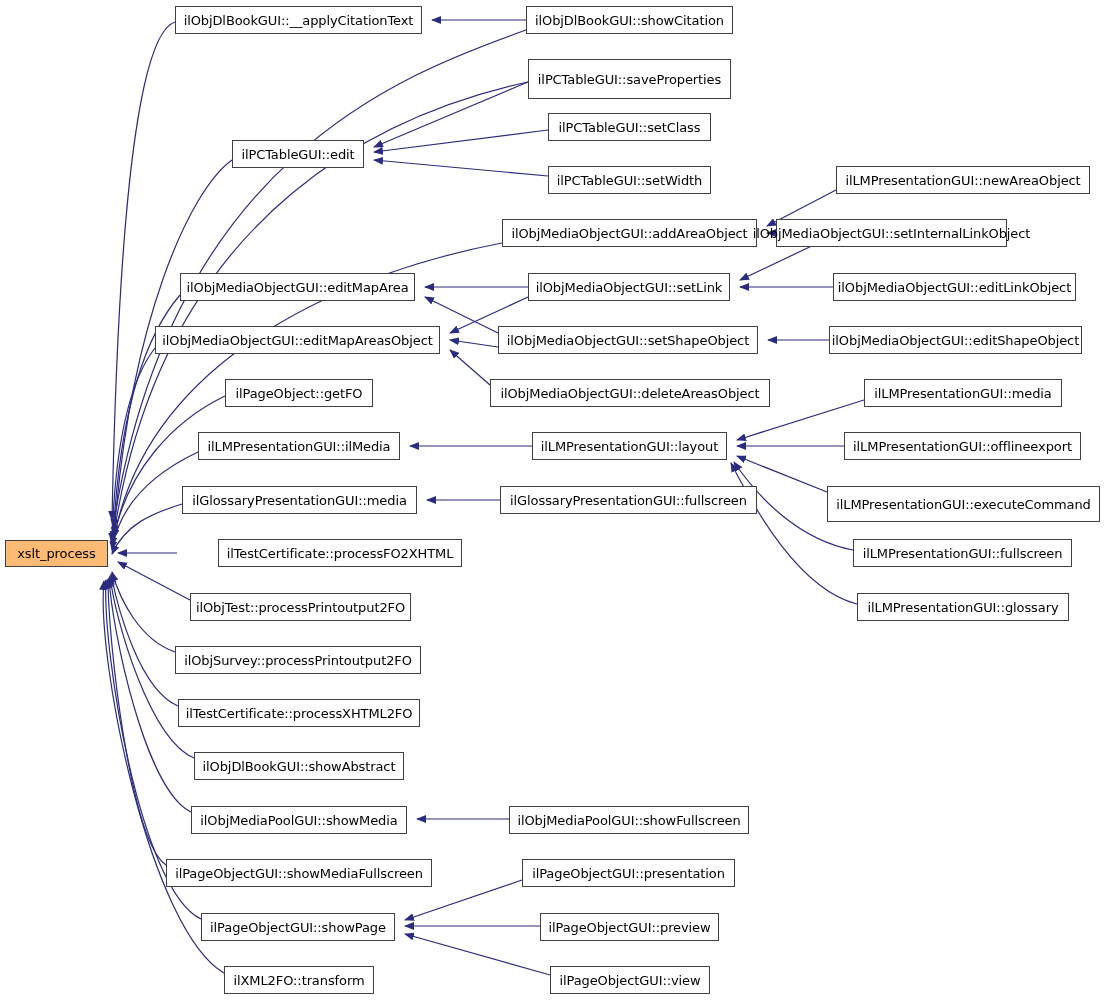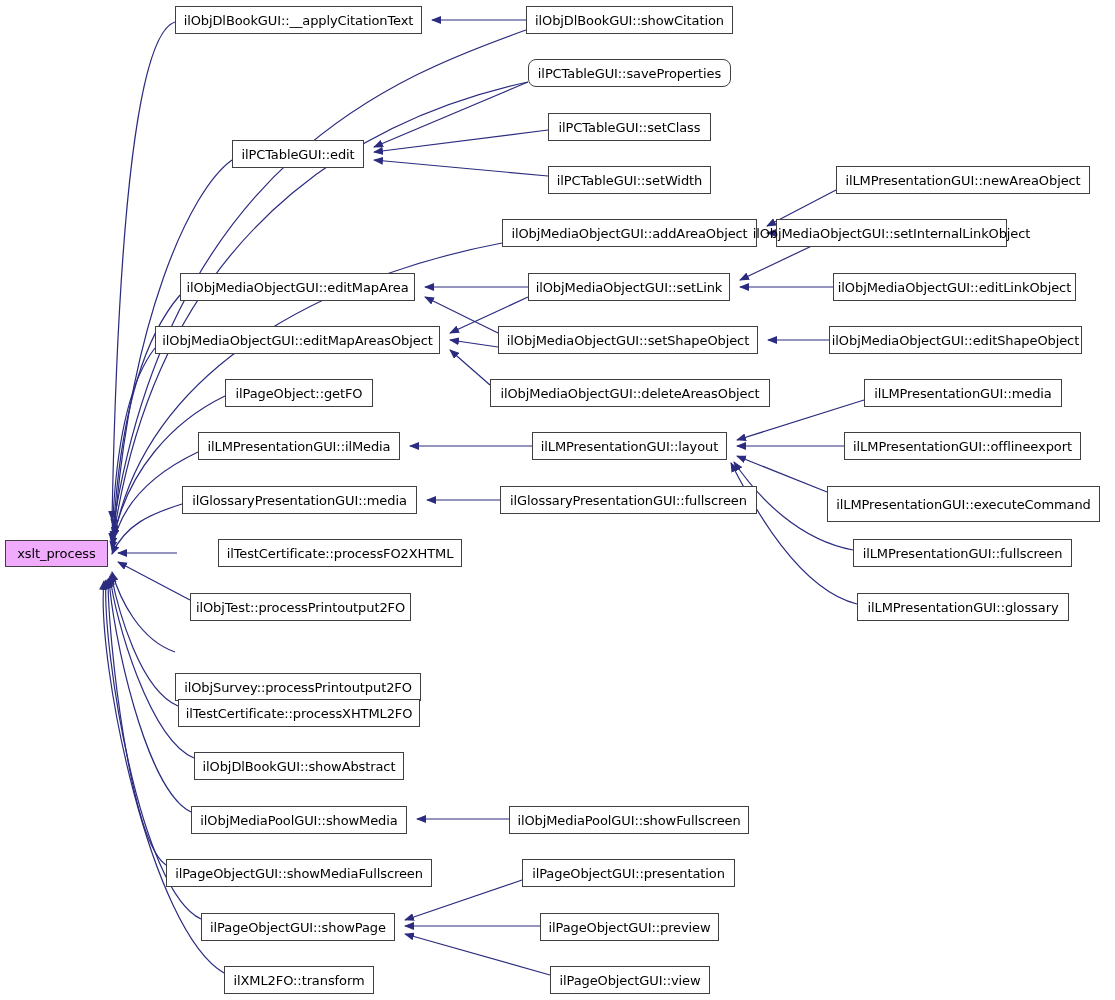--- a/index.html
+++ b/index.html
@@ -34,21 +34,21 @@
     font-size: 13px;
     line-height: 1;
     display: flex;
     align-items: center;
     justify-content: center;
     white-space: nowrap;
     letter-spacing: -0.1px;
     z-index: 2;
   }
   .node.root {
-    background: #f0abfc;
+    background: #fdba74;
   }
 </style>
 </head>
 <body>
 
 <div id="graph">
   <svg id="edges" viewBox="0 0 1115 1000">
     <defs>
       <marker id="arrow" markerWidth="10" markerHeight="8" refX="9" refY="4" orient="auto" markerUnits="userSpaceOnUse">
         <path d="M0,0 L10,4 L0,8 z" fill="#2b2b7f"></path>
@@ -98,21 +98,21 @@
         <path d="M522,880 L405,920" fill="none" stroke="#2b2b7f" stroke-width="1.2" marker-end="url(#arrow)"></path>
         <path d="M540,926 L405,926" fill="none" stroke="#2b2b7f" stroke-width="1.2" marker-end="url(#arrow)"></path>
         <path d="M550,975 L405,934" fill="none" stroke="#2b2b7f" stroke-width="1.2" marker-end="url(#arrow)"></path>
         <path d="M224,973 C150,930 96,660 104,581" fill="none" stroke="#2b2b7f" stroke-width="1.2" marker-end="url(#arrow)"></path>
       </g>
   </svg>
   <div id="node-layer">
       <div class="node root" style="left: 5px; top: 540px; width: 103px; height: 27px;">xslt_process</div>
       <div class="node" style="left: 175px; top: 6px; width: 247px; height: 28px;">ilObjDlBookGUI::__applyCitationText</div>
       <div class="node" style="left: 526px; top: 6px; width: 207px; height: 28px;">ilObjDlBookGUI::showCitation</div>
-      <div class="node" style="left: 528px; top: 59px; width: 203px; height: 28px; border-radius: 8px;">ilPCTableGUI::saveProperties</div>
+      <div class="node" style="left: 528px; top: 59px; width: 203px; height: 40px;">ilPCTableGUI::saveProperties</div>
       <div class="node" style="left: 232px; top: 140px; width: 132px; height: 28px;">ilPCTableGUI::edit</div>
       <div class="node" style="left: 548px; top: 113px; width: 163px; height: 28px;">ilPCTableGUI::setClass</div>
       <div class="node" style="left: 548px; top: 166px; width: 163px; height: 28px;">ilPCTableGUI::setWidth</div>
       <div class="node" style="left: 836px; top: 166px; width: 254px; height: 28px;">ilLMPresentationGUI::newAreaObject</div>
       <div class="node" style="left: 502px; top: 219px; width: 255px; height: 28px;">ilObjMediaObjectGUI::addAreaObject</div>
       <div class="node" style="left: 776px; top: 219px; width: 231px; height: 28px;">ilObjMediaObjectGUI::setInternalLinkObject</div>
       <div class="node" style="left: 180px; top: 273px; width: 235px; height: 28px;">ilObjMediaObjectGUI::editMapArea</div>
       <div class="node" style="left: 528px; top: 273px; width: 202px; height: 28px;">ilObjMediaObjectGUI::setLink</div>
       <div class="node" style="left: 833px; top: 273px; width: 243px; height: 28px;">ilObjMediaObjectGUI::editLinkObject</div>
       <div class="node" style="left: 155px; top: 326px; width: 285px; height: 28px;">ilObjMediaObjectGUI::editMapAreasObject</div>
@@ -124,21 +124,21 @@
       <div class="node" style="left: 198px; top: 432px; width: 202px; height: 28px;">ilLMPresentationGUI::ilMedia</div>
       <div class="node" style="left: 532px; top: 432px; width: 195px; height: 28px;">ilLMPresentationGUI::layout</div>
       <div class="node" style="left: 844px; top: 432px; width: 237px; height: 28px;">ilLMPresentationGUI::offlineexport</div>
       <div class="node" style="left: 182px; top: 486px; width: 235px; height: 28px;">ilGlossaryPresentationGUI::media</div>
       <div class="node" style="left: 500px; top: 486px; width: 257px; height: 28px;">ilGlossaryPresentationGUI::fullscreen</div>
       <div class="node" style="left: 827px; top: 486px; width: 273px; height: 36px;">ilLMPresentationGUI::executeCommand</div>
       <div class="node" style="left: 177px; top: 539px; width: 244px; height: 28px; margin-left: 41px;">ilTestCertificate::processFO2XHTML</div>
       <div class="node" style="left: 853px; top: 539px; width: 219px; height: 28px;">ilLMPresentationGUI::fullscreen</div>
       <div class="node" style="left: 190px; top: 593px; width: 221px; height: 28px;">ilObjTest::processPrintoutput2FO</div>
       <div class="node" style="left: 857px; top: 593px; width: 212px; height: 28px;">ilLMPresentationGUI::glossary</div>
-      <div class="node" style="left: 175px; top: 673px; width: 246px; height: 28px;">ilObjSurvey::processPrintoutput2FO</div>
+      <div class="node" style="left: 175px; top: 646px; width: 246px; height: 28px;">ilObjSurvey::processPrintoutput2FO</div>
       <div class="node" style="left: 178px; top: 699px; width: 242px; height: 28px;">ilTestCertificate::processXHTML2FO</div>
       <div class="node" style="left: 194px; top: 752px; width: 210px; height: 28px;">ilObjDlBookGUI::showAbstract</div>
       <div class="node" style="left: 191px; top: 806px; width: 216px; height: 28px;">ilObjMediaPoolGUI::showMedia</div>
       <div class="node" style="left: 509px; top: 806px; width: 240px; height: 28px;">ilObjMediaPoolGUI::showFullscreen</div>
       <div class="node" style="left: 166px; top: 859px; width: 266px; height: 28px;">ilPageObjectGUI::showMediaFullscreen</div>
       <div class="node" style="left: 522px; top: 859px; width: 213px; height: 28px;">ilPageObjectGUI::presentation</div>
       <div class="node" style="left: 201px; top: 913px; width: 194px; height: 28px;">ilPageObjectGUI::showPage</div>
       <div class="node" style="left: 540px; top: 913px; width: 179px; height: 28px;">ilPageObjectGUI::preview</div>
       <div class="node" style="left: 224px; top: 966px; width: 150px; height: 28px;">ilXML2FO::transform</div>
       <div class="node" style="left: 550px; top: 966px; width: 160px; height: 28px;">ilPageObjectGUI::view</div>

